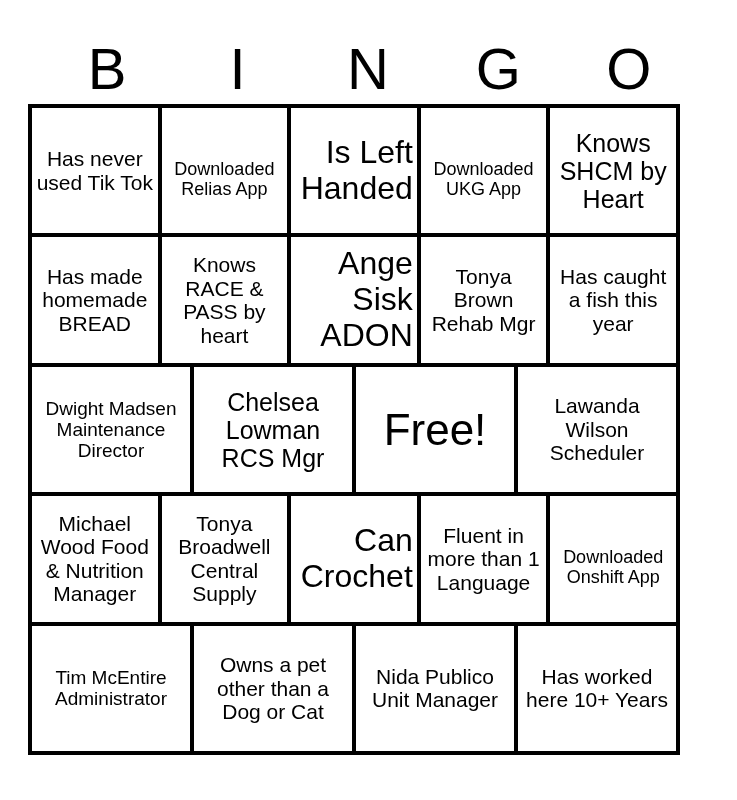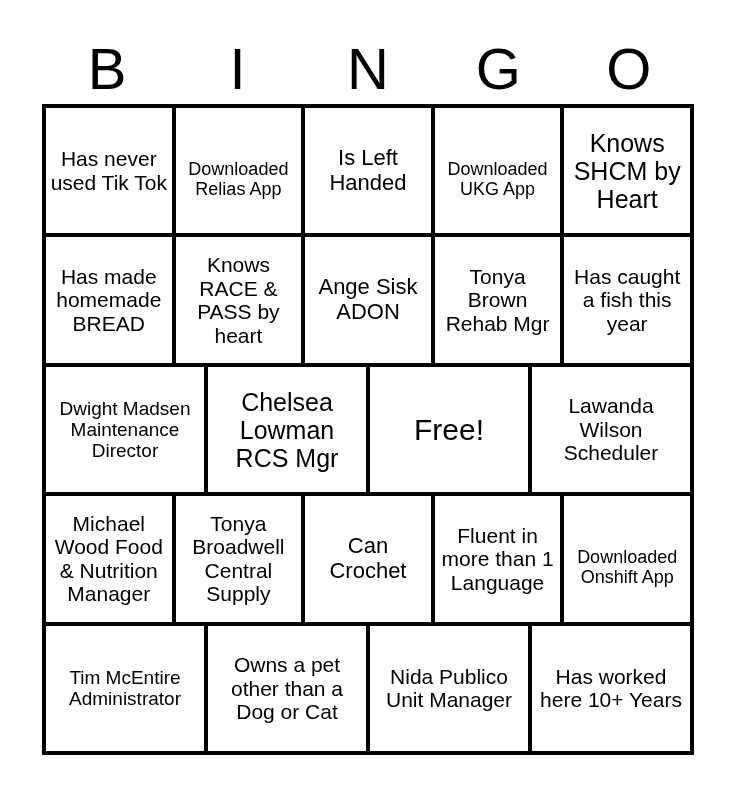--- a/index.html
+++ b/index.html
@@ -36,21 +36,21 @@
     font-size: 58px;
     line-height: 62px;
     font-weight: normal;
     letter-spacing: 0px;
     color: #000000;
     user-select: none;
   }
   
   #grid {
     position: absolute;
-    left: 42px;
+    left: 28px;
     top: 104px;
     width: 652px;
     height: 651px;
     box-sizing: border-box;
     border-top: 4px solid #000;
     border-left: 4px solid #000;
     display: flex;
     flex-direction: column;
   }
   .grid-row {
@@ -77,22 +77,22 @@
     width: 100%;
     line-height: 1.12;
     white-space: pre-line;
     word-wrap: break-word;
   }
   
   .cell[data-size="xs"]  .cell-text { font-size: 19px; }
   .cell[data-size="s"]   .cell-text { font-size: 18px; margin-top: 17px; }
   .cell[data-size="m"]   .cell-text { font-size: 21px; }
   .cell[data-size="l"]   .cell-text { font-size: 25px; }
-  .cell[data-size="xl"]  .cell-text { font-size: 22px; }
-  .cell[data-size="xxl"] .cell-text { font-size: 30px; }
+  .cell[data-size="xl"]  .cell-text { font-size: 32px; text-align: right; }
+  .cell[data-size="xxl"] .cell-text { font-size: 44px; }
 </style>
 </head>
 <body>
 
 <div id="card">
 
   <div id="header">
     <div class="header-letter">B</div>
     <div class="header-letter">I</div>
     <div class="header-letter">N</div>

